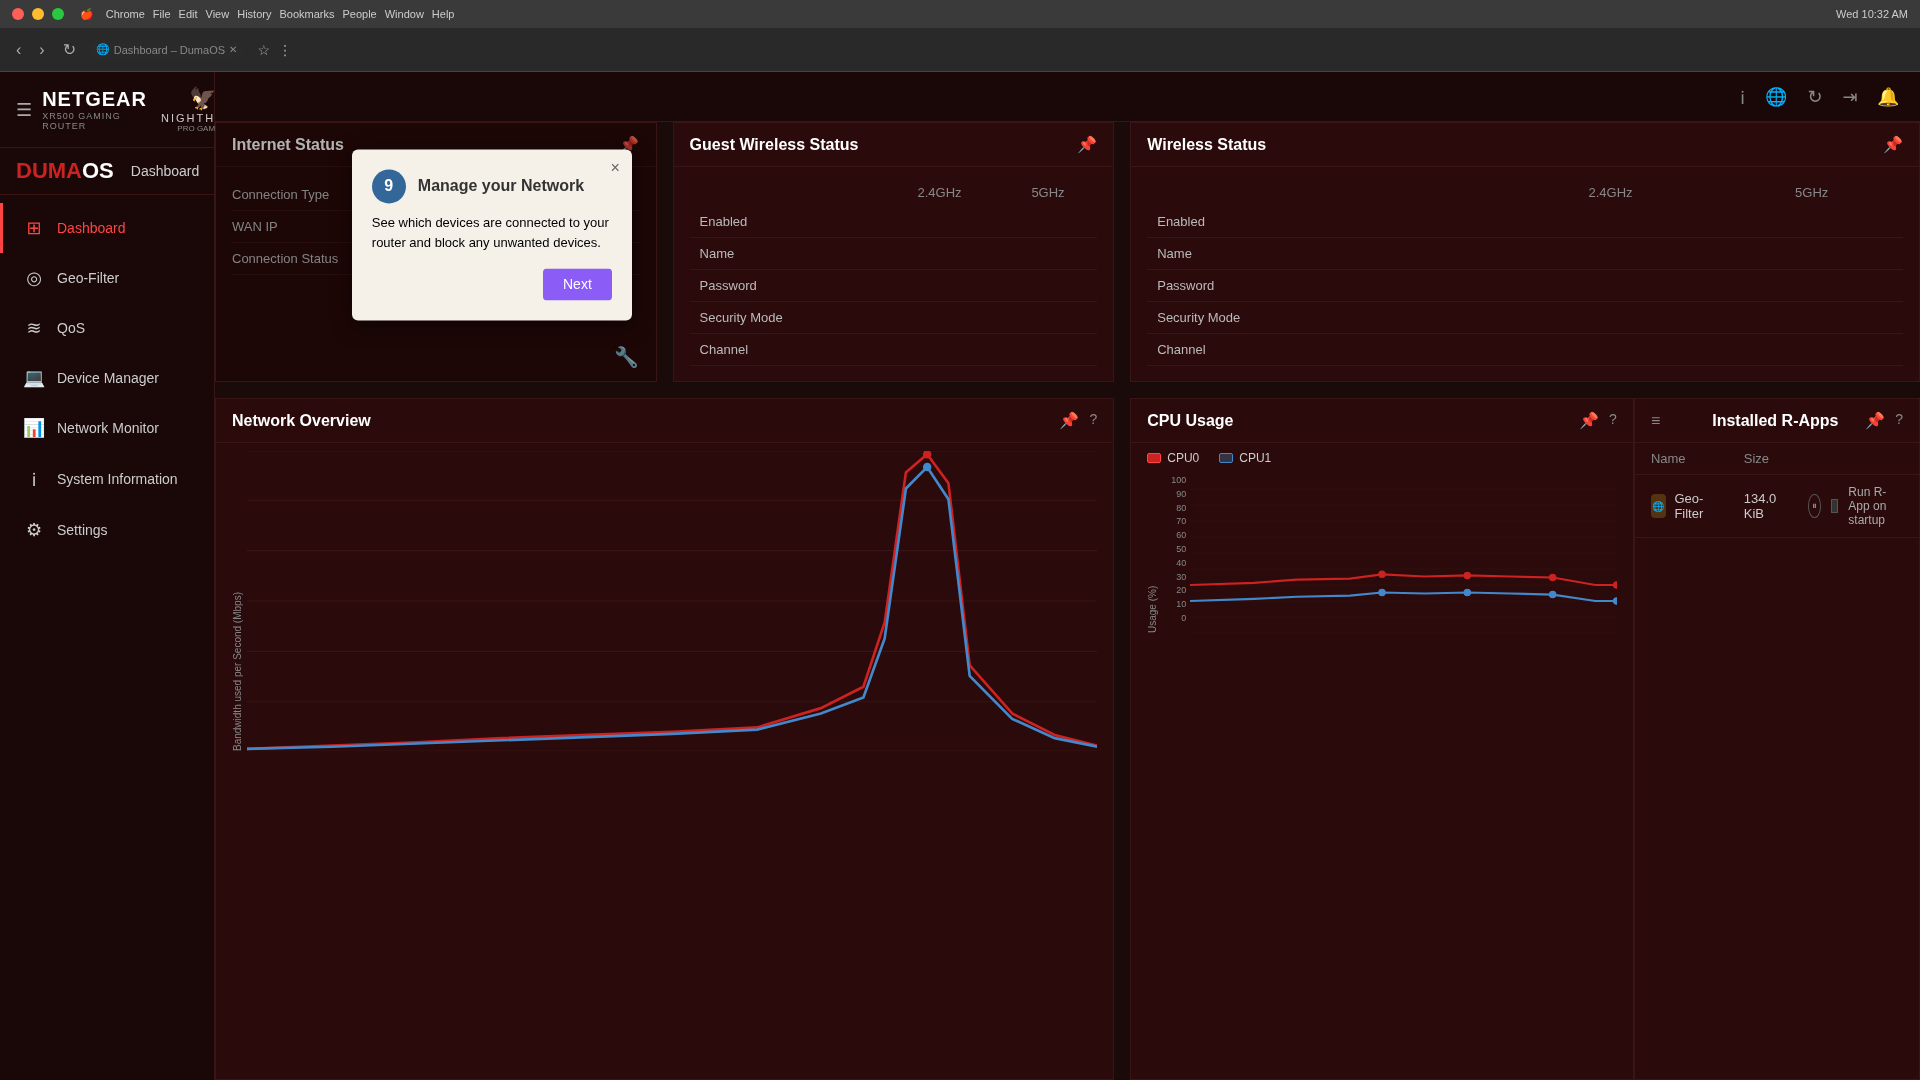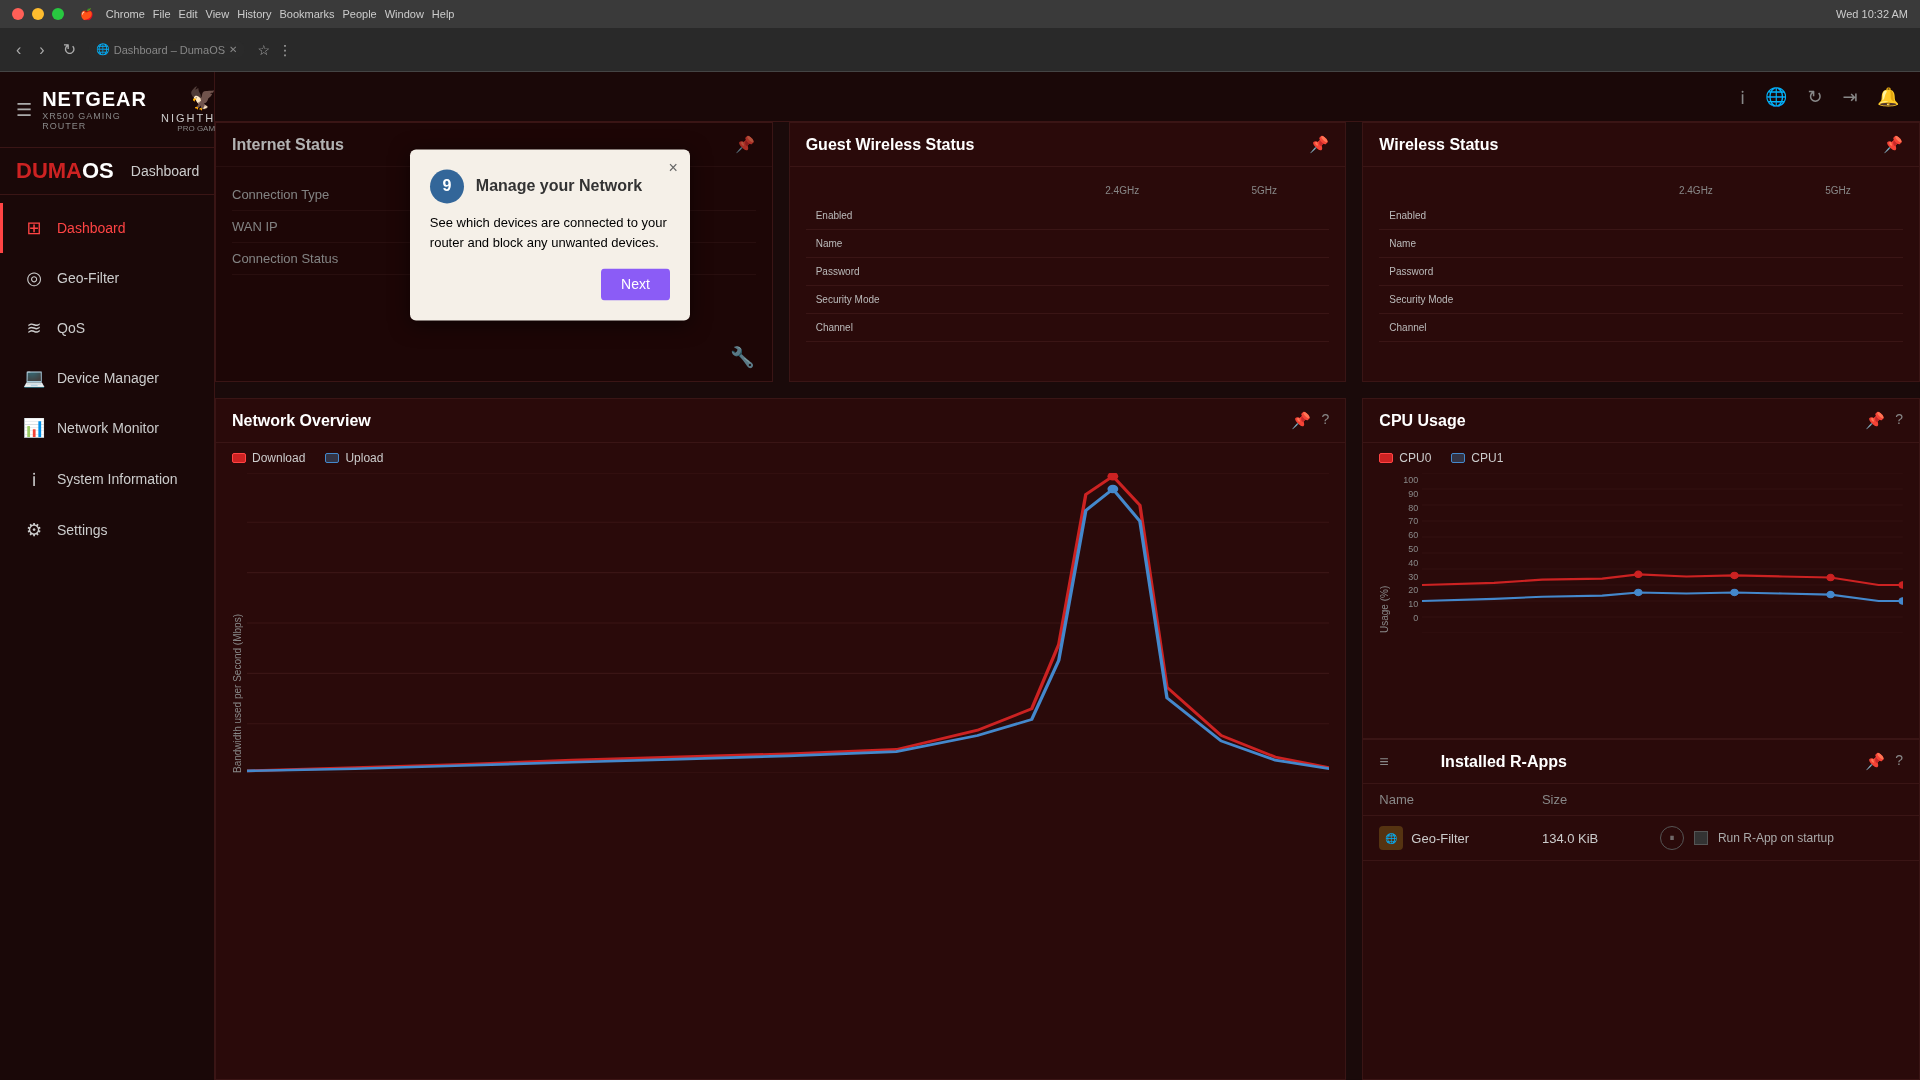--- a/index.html
+++ b/index.html
@@ -144,21 +144,21 @@
       justify-content: space-between;
       padding: 8px 0;
       border-bottom: 1px solid #3a1515;
       font-size: 13px;
       color: #ccc;
     }
     .status-label { color: #bbb; }
     .status-value { color: #fff; }
 
     
-    .wireless-table { width: 100%; border-collapse: collapse; font-size: 10px; }
+    .wireless-table { width: 100%; border-collapse: collapse; font-size: 13px; }
     .wireless-table th { color: #888; font-weight: normal; padding: 6px 10px; text-align: center; }
     .wireless-table td { padding: 8px 10px; border-bottom: 1px solid #3a1515; color: #ccc; }
     .wireless-table td:first-child { color: #bbb; }
     .chart-legend { display: flex; gap: 20px; margin-bottom: 8px; font-size: 12px; color: #ccc; }
     .legend-item { display: flex; align-items: center; gap: 6px; }
     .legend-color { width: 14px; height: 10px; border-radius: 2px; }
     .legend-download { background: #cc2222; border: 1px solid #ff4444; }
     .legend-upload { background: #334; border: 1px solid #4488cc; }
 
     
@@ -464,30 +464,20 @@
 
       <div class="panel" style="grid-column:1/span 2;grid-row:2;">
         <div class="panel-header">
           <span class="panel-title">Network Overview</span>
           <div class="panel-icons">
             <span class="pin-icon">📌</span>
             <span class="info-icon">?</span>
           </div>
         </div>
         <div style="padding:8px 16px;">
-          <div class="chart-legend">
-            <div class="legend-item">
-              <div class="legend-color legend-download"></div>
-              <span>Download</span>
-            </div>
-            <div class="legend-item">
-              <div class="legend-color legend-upload"></div>
-              <span>Upload</span>
-            </div>
-          </div>
           <div style="display:flex;height:300px;">
 
             <div style="writing-mode:vertical-rl;transform:rotate(180deg);font-size:10px;color:#888;margin-right:4px;white-space:nowrap;">Bandwidth used per Second (Mbps)</div>
 
 
             <svg style="flex:1;height:100%;" viewBox="0 0 800 280" preserveAspectRatio="none">
 
               <line x1="0" y1="0" x2="800" y2="0" stroke="#3a1515" stroke-width="1"></line>
               <line x1="0" y1="46" x2="800" y2="46" stroke="#3a1515" stroke-width="1"></line>
               <line x1="0" y1="93" x2="800" y2="93" stroke="#3a1515" stroke-width="1"></line>
@@ -501,21 +491,21 @@
               <circle cx="640" cy="3" r="4" fill="#cc2222"></circle>
 
               <polyline points="0,278 80,276 160,273 240,270 320,267 400,264 480,260 540,245 580,230 600,175 620,35 640,15 660,45 680,210 720,250 760,268 800,276" fill="none" stroke="#4488cc" stroke-width="2.5"></polyline>
 
               <circle cx="640" cy="15" r="4" fill="#4488cc"></circle>
             </svg>
           </div>
         </div>
       </div>
 
-      <div style="grid-column:3;grid-row:2;display:flex;flex-direction:column;">
+      <div style="grid-column:3;grid-row:2;display:flex;flex-direction:row;">
 
         <div class="panel" style="flex:1;">
           <div class="panel-header">
             <span class="panel-title">CPU Usage</span>
             <div class="panel-icons">
               <span class="pin-icon">📌</span>
               <span class="info-icon">?</span>
             </div>
           </div>
           <div style="padding:8px 16px;">

